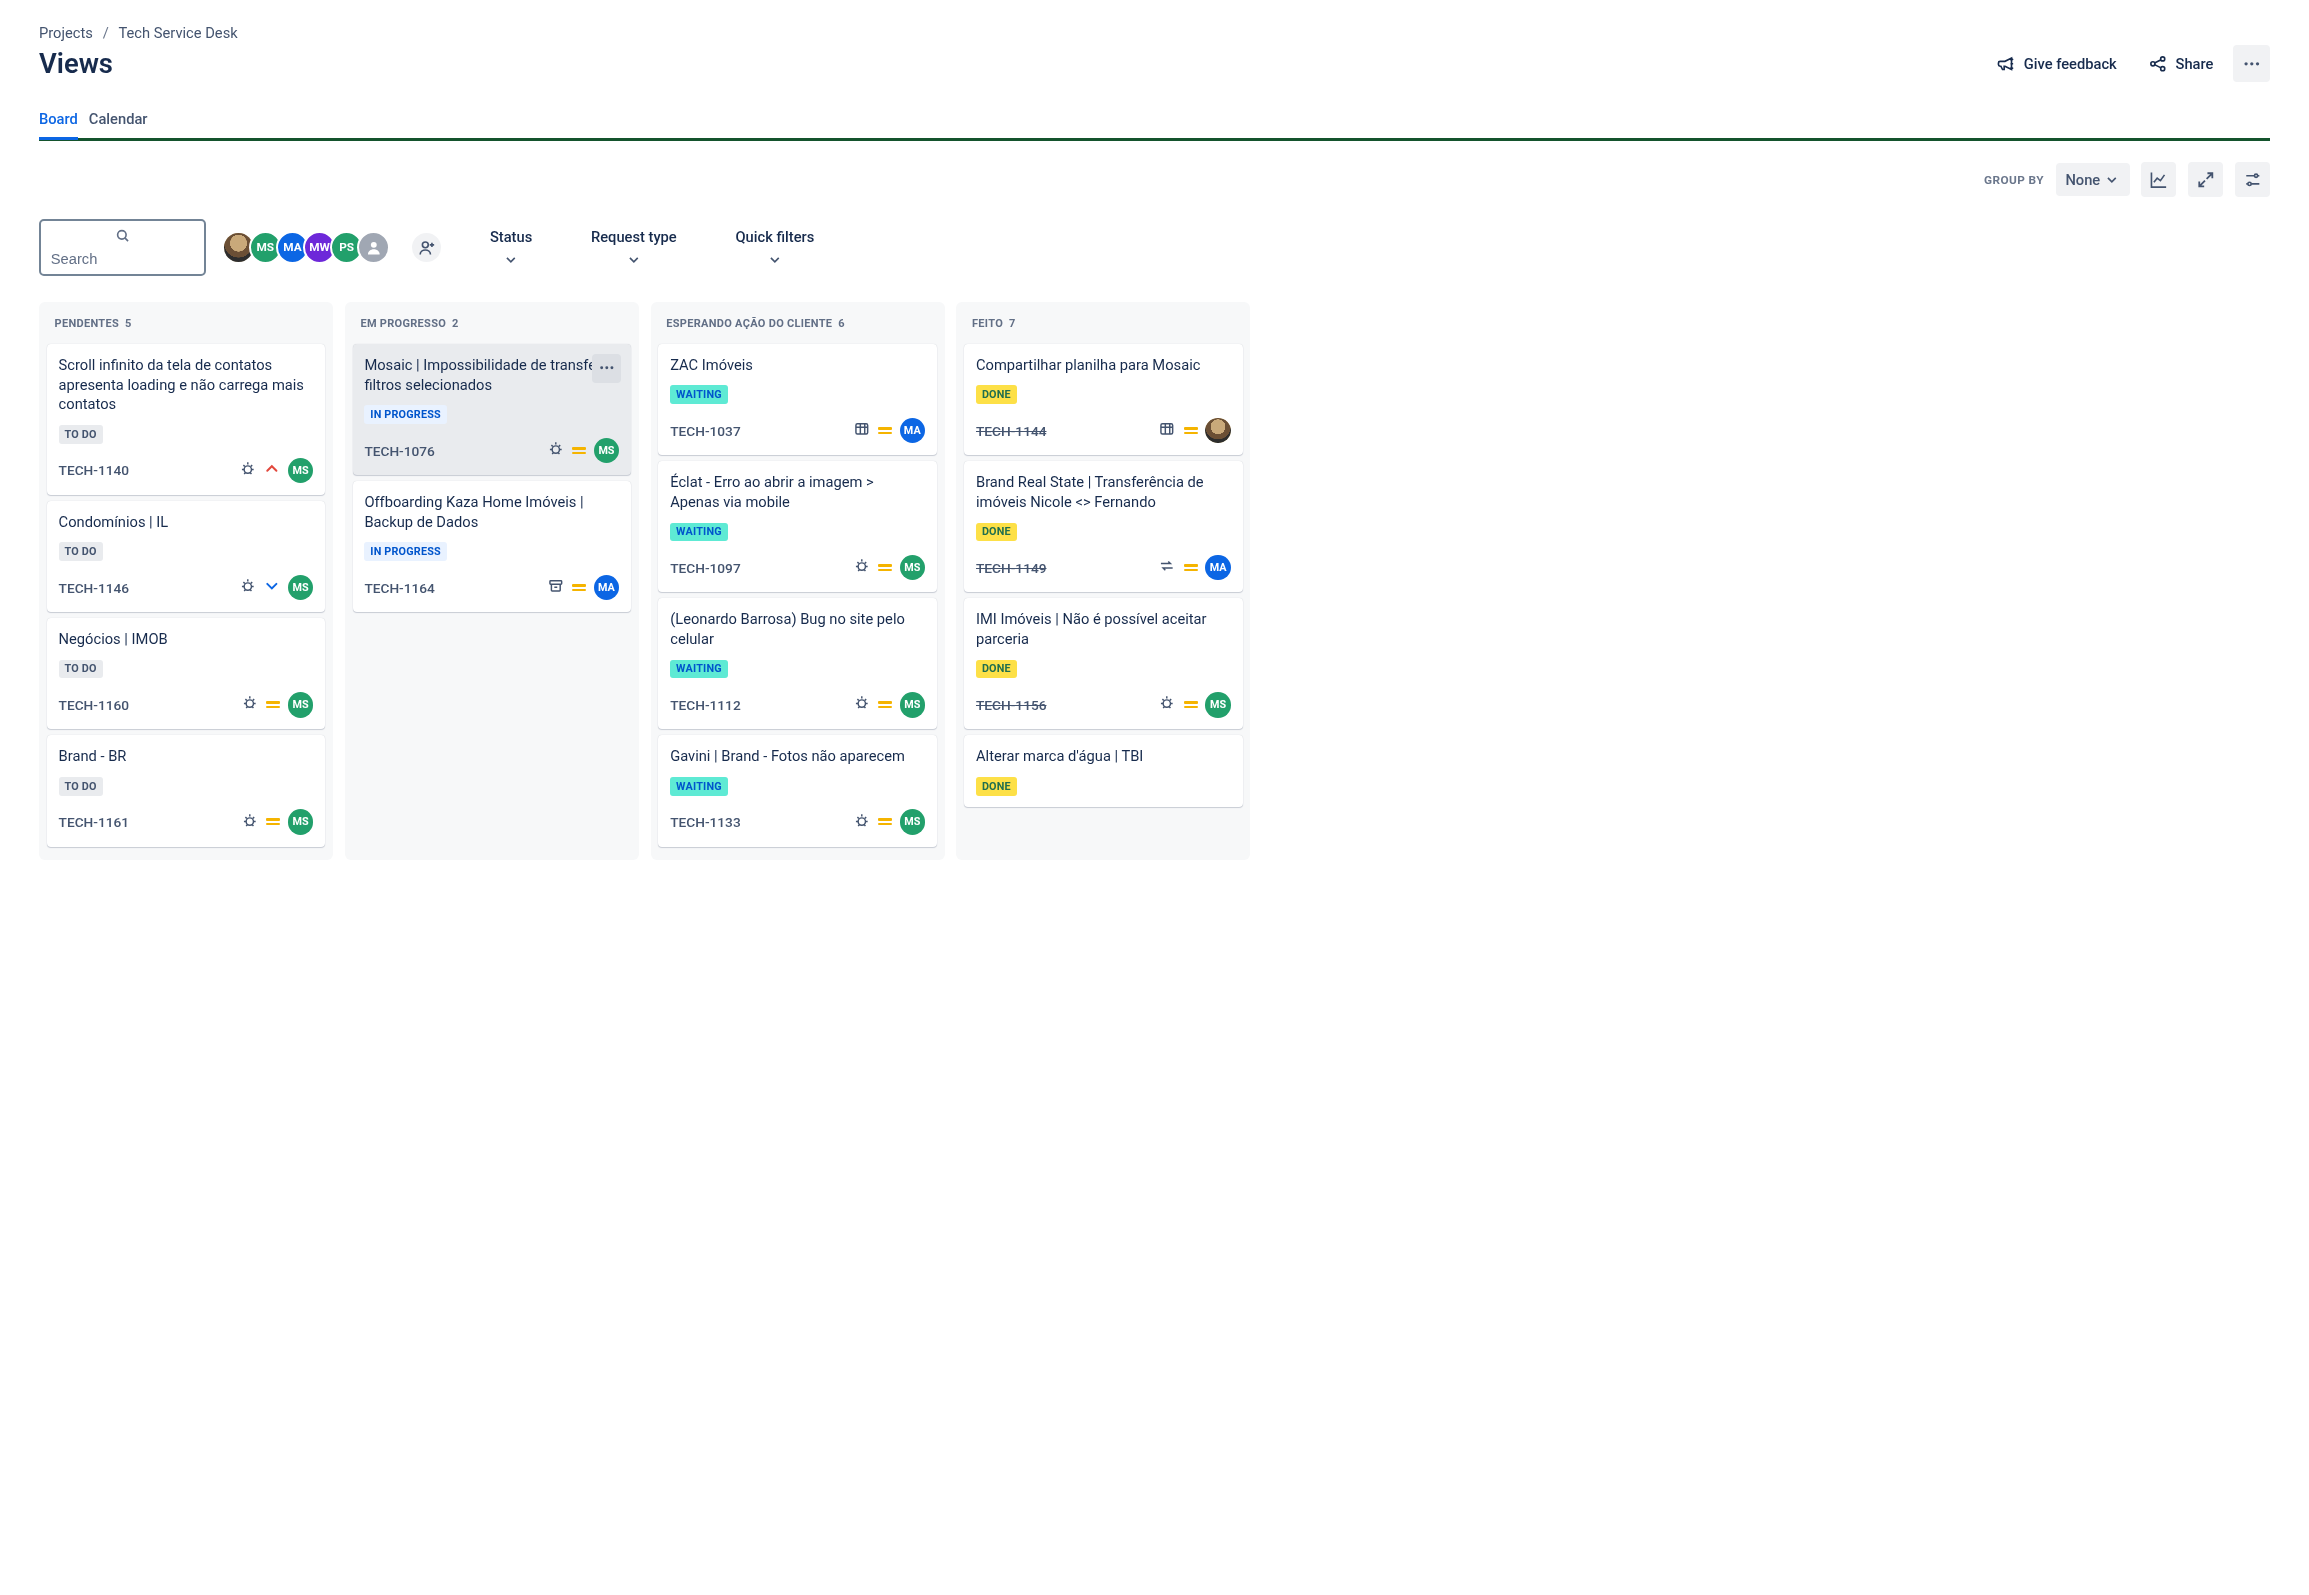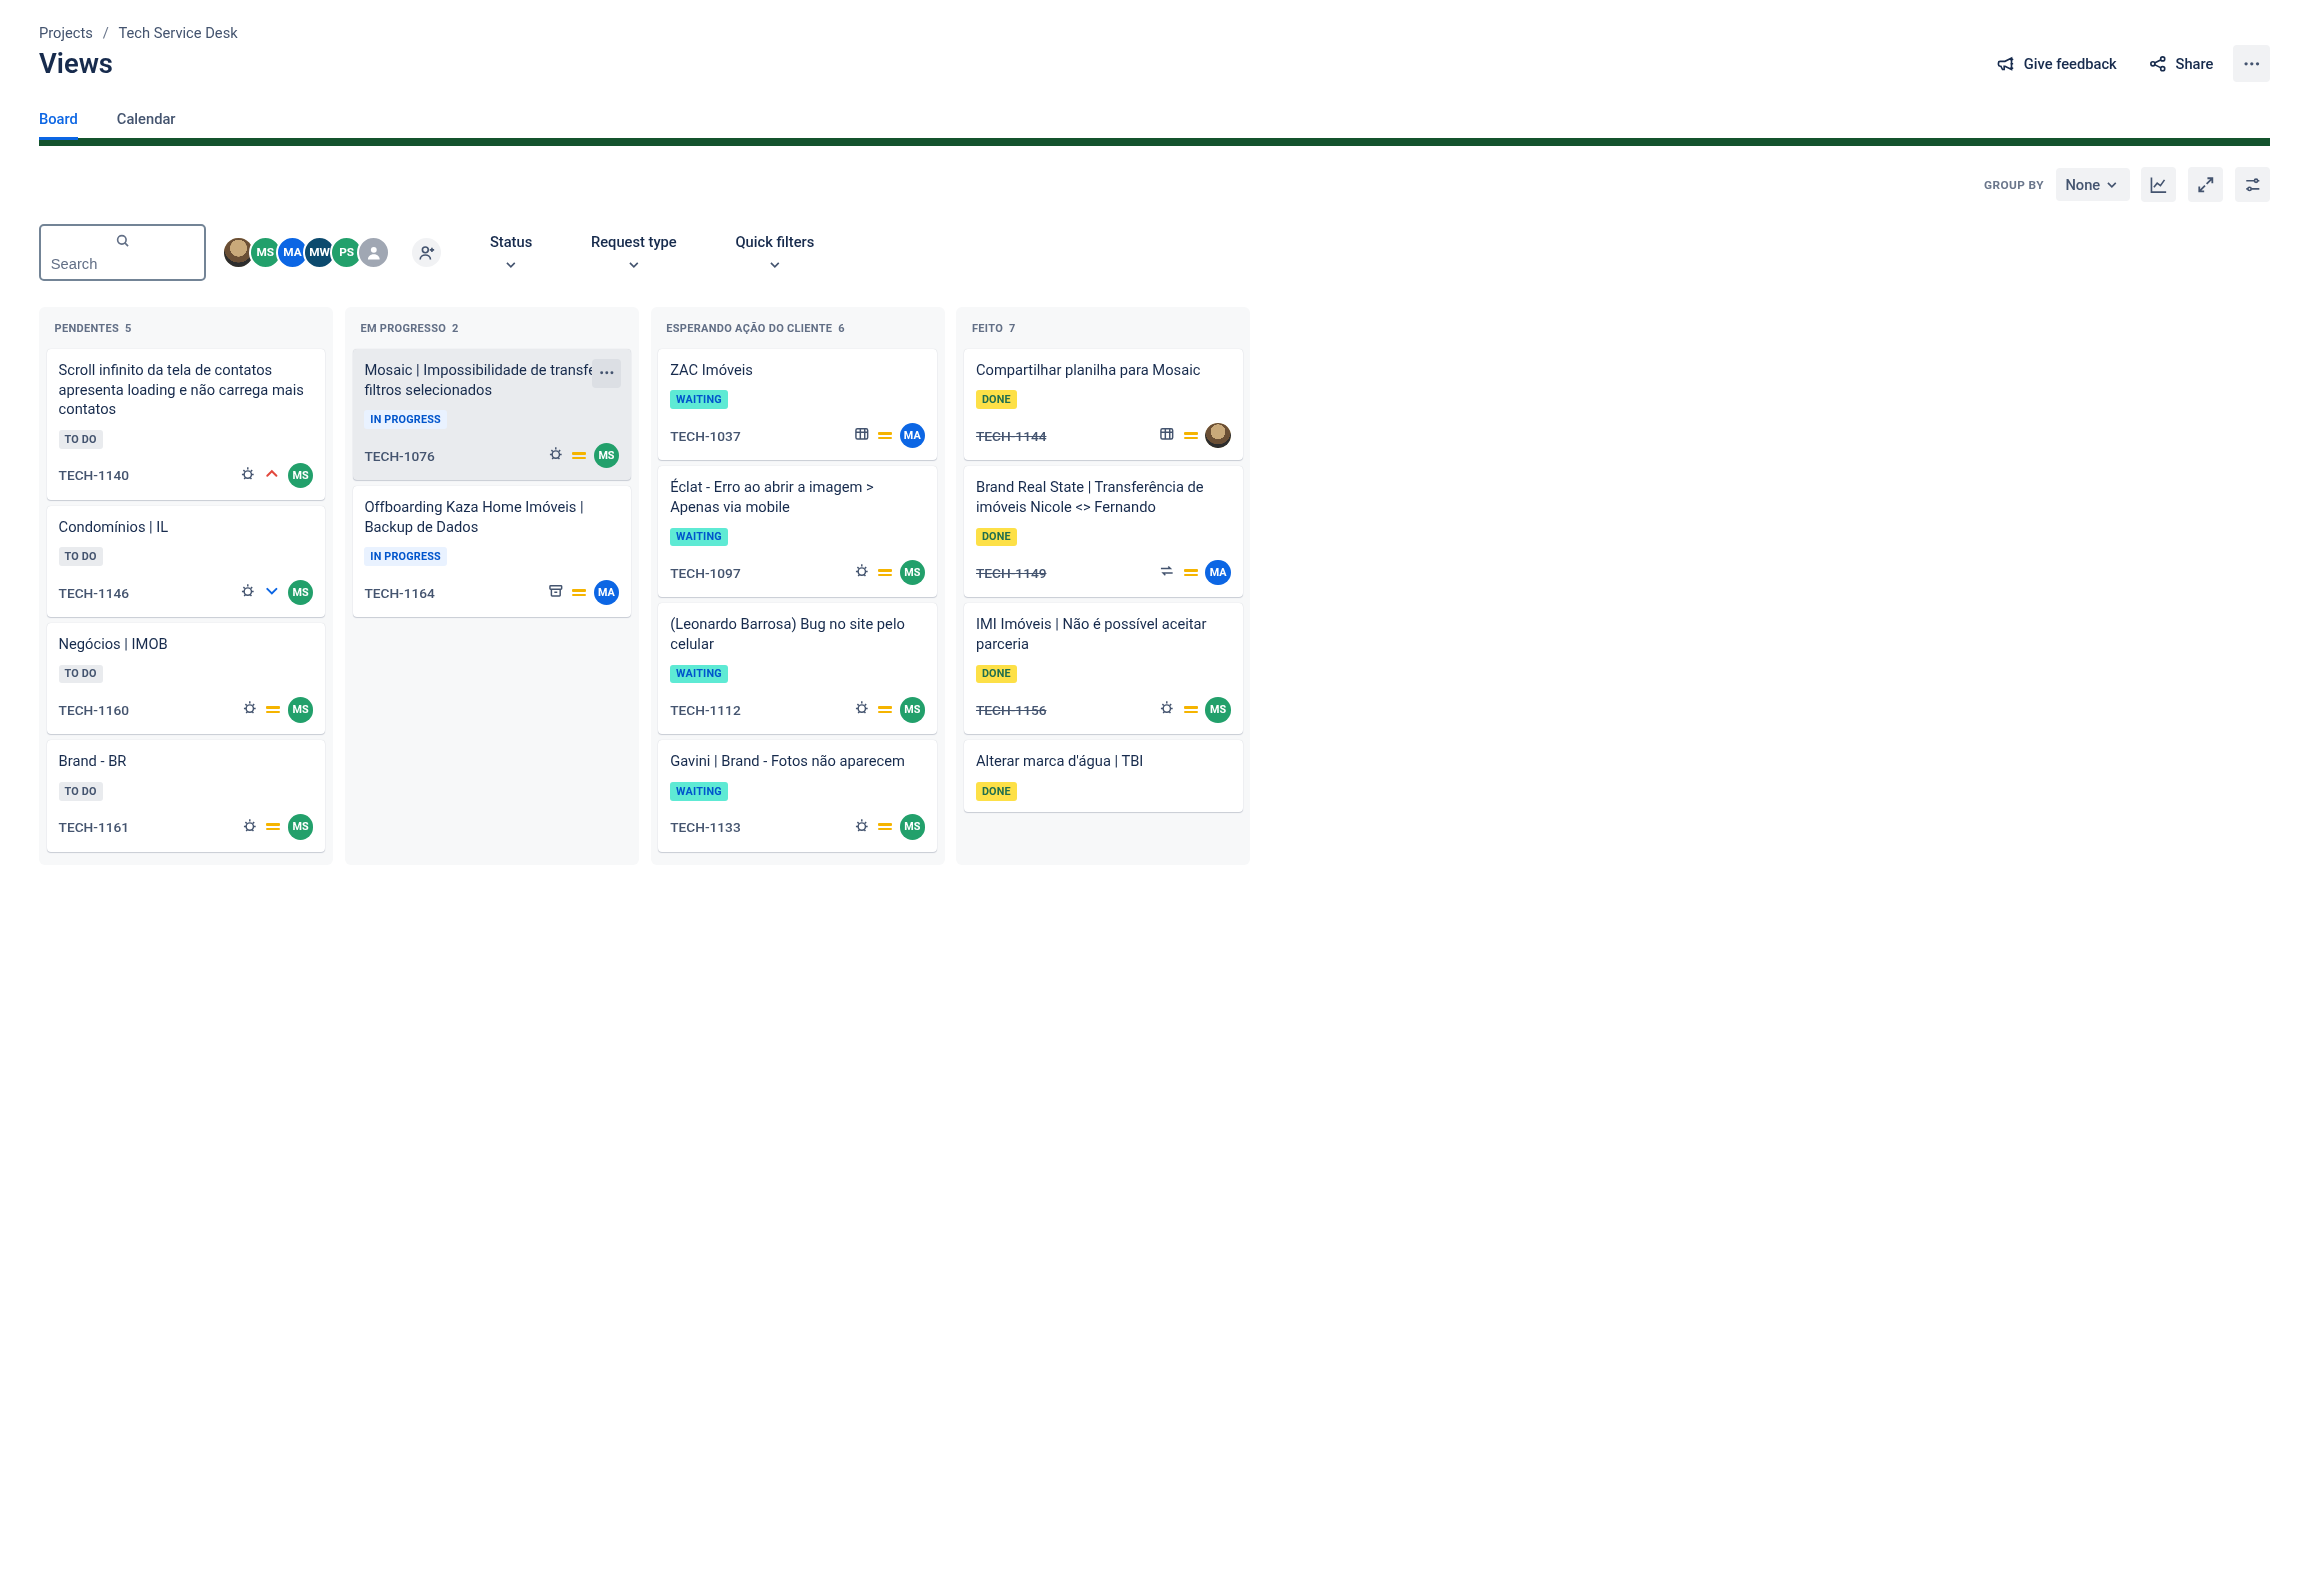--- a/index.html
+++ b/index.html
@@ -18,21 +18,21 @@
 
   
   .header-row { display:flex; align-items:center; justify-content:space-between; }
   .page-title { font-size:27.4px; font-weight:600; color:#172B4D; }
   .header-actions { display:flex; align-items:center; gap:7.8px; }
   .hbtn { display:flex; align-items:center; gap:7.8px; padding:7.8px 11.8px; border-radius:3.9px; cursor:pointer; font-weight:500; color:#172B4D; font-size:14.7px; }
   .hbtn.icon-only { padding:7.8px; width:37px; height:37px; justify-content:center; background:#F1F2F4; border-radius:3.9px; }
   .hbtn svg { width:19.6px; height:19.6px; }
 
   
-  .tabs { display:flex; gap:39px; border-bottom:8px solid #14532d; margin-top:19.6px;align-items:center; }
+  .tabs { display:flex; gap:11px; border-bottom:3px solid #14532d; margin-top:19.6px;align-items:center; }
   .tab { padding:7.8px 0 9.8px; font-size:14.7px; font-weight:500; color:#44546F; cursor:pointer; position:relative; }
   .tab.active { color:#0C66E4; }
   .tab.active::after { content:""; position:absolute; left:0; right:0; bottom:-2px; height:2.9px; background:#0C66E4; }
 
   
   .groupby-row { display:flex; justify-content:flex-end; align-items:center; gap:11.8px; margin-top:21.6px; }
   .groupby-label { font-size:11.8px; font-weight:700; color:#6B778C; letter-spacing:0.4px; }
   .select-btn { display:flex; align-items:center; gap:3.9px; background:#F1F2F4; padding:7.8px 9.8px; border-radius:3.9px; cursor:pointer; font-weight:500; color:#44546F; font-size:14.7px; }
   .icon-btn { display:flex; align-items:center; justify-content:center; width:35px; height:35px; border-radius:3.9px; cursor:pointer; background:#F1F2F4; color:#44546F; }
 
@@ -41,21 +41,21 @@
   .search-box { display:flex; align-items:center; gap:7.8px; border:2px solid #738496; border-radius:4.9px; padding:6.9px 9.8px; width:167px; color:#626F86;flex-direction:column; }
   .search-box input { border:none; outline:none; font-size:14.7px; width:100%; color:#172B4D; background:transparent; }
   .search-box input::placeholder { color:#626F86; }
 
   .avatar-stack { display:flex; }
   .avatar { width:33px; height:33px; border-radius:50%; display:flex; align-items:center; justify-content:center; font-size:11.8px; font-weight:700; color:#fff; border:2px solid #fff; margin-left:-5.9px; }
   .avatar:first-child { margin-left:0; }
   .avatar.img { background:#d3c29a; }
   .avatar.green { background:#22A06B; }
   .avatar.blue  { background:#0C66E4; }
-  .avatar.orange{ background:#0c4a6e; }
+  .avatar.orange{ background:#6d28d9; }
   .avatar.gray  { background:#A0A7B3; }
   .avatar.light { background:#F1F2F4; color:#44546F; }
 
   .filter-btn { display:flex; align-items:center; gap:5.9px; padding:5.9px 3.9px; font-size:14.7px; font-weight:500; color:#172B4D; cursor:pointer; border-radius:3.9px;flex-direction:column; }
 
   
   .board { display:flex; gap:11.8px; margin-top:25.5px; overflow-x:auto; }
   .column { flex:0 0 294px; background:#F7F8F9; border-radius:5.9px; padding:11.8px 7.8px 7.8px; }
   .col-header { display:flex; align-items:center; gap:5.9px; padding:3.9px 7.8px 13.7px; font-size:11px; font-weight:700; color:#626F86; letter-spacing:0.3px; }
   .col-header .count { font-weight:700; }

